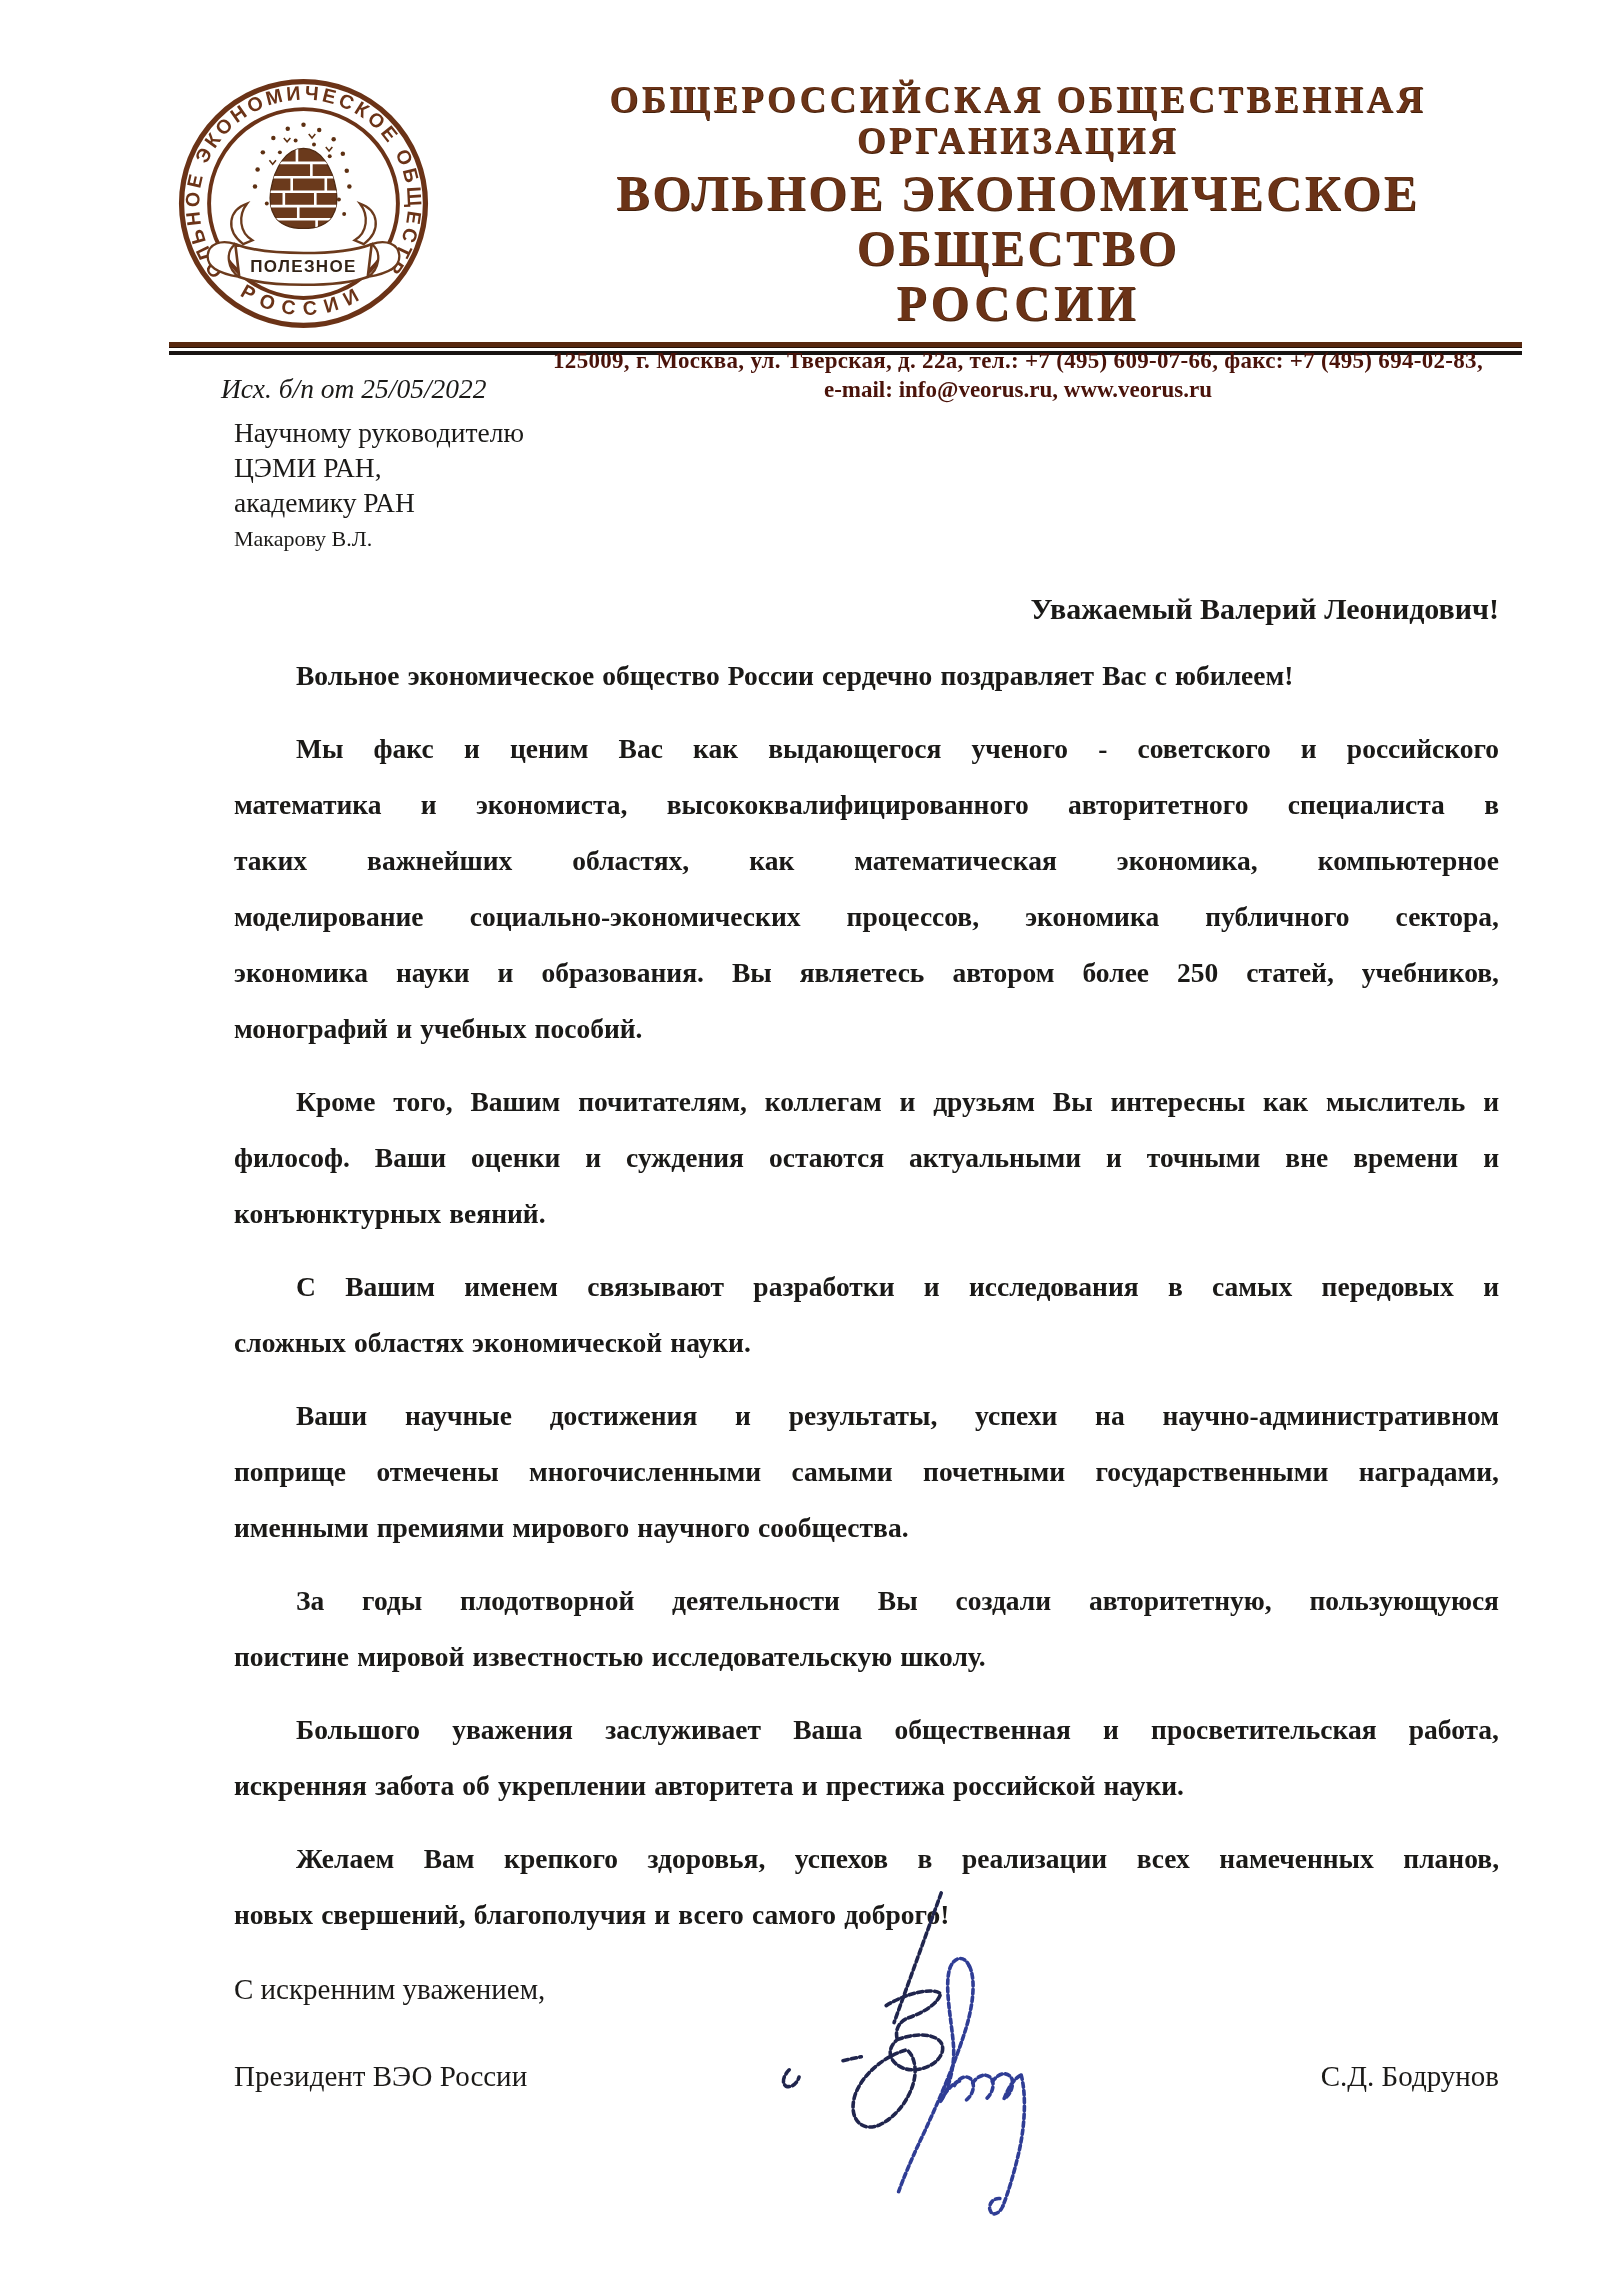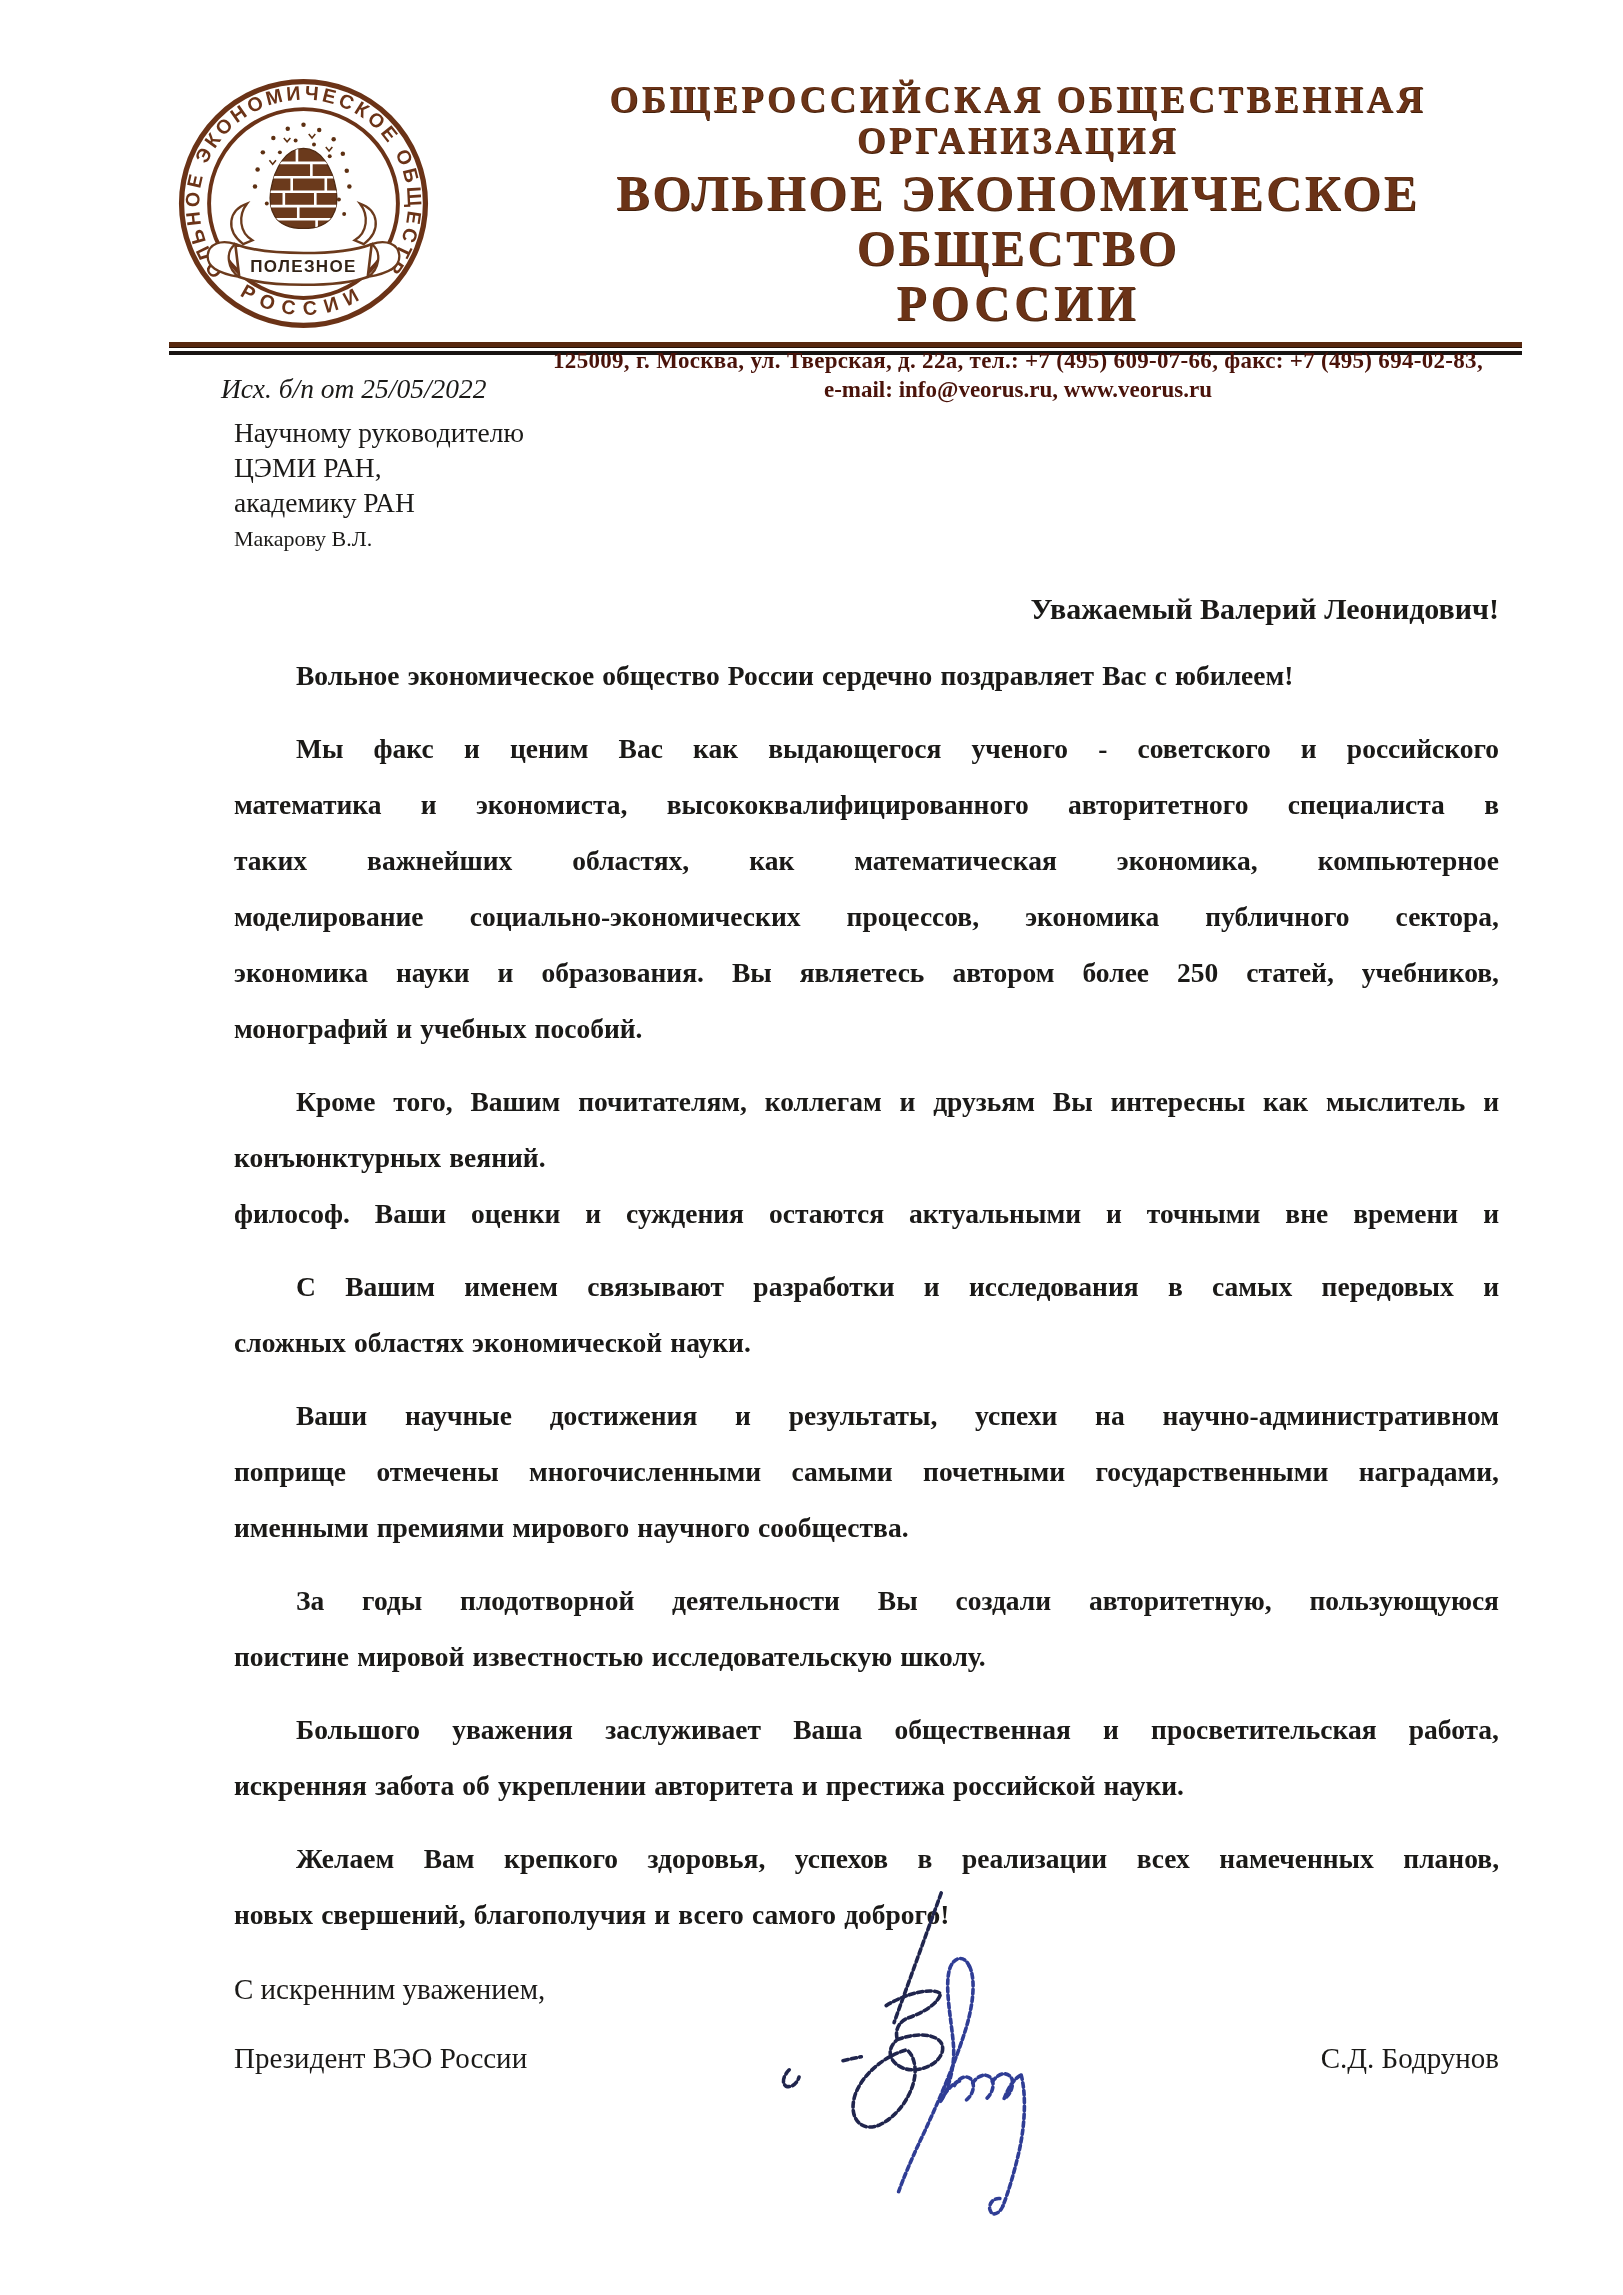--- a/index.html
+++ b/index.html
@@ -50,21 +50,21 @@
   .para.pfirst{margin-top:22px;}
   .ln{
     font-size:27.5px;line-height:56px;
     text-align:justify;text-align-last:justify;
     word-spacing:1.3px;
     font-weight:bold;
   }
   .ln.first{text-indent:62px;}
   .ln.last{text-align-last:left;}
   .closing{margin-top:30px;font-size:29px;line-height:33px;}
-  .signoff{margin-top:36px;display:flex;justify-content:space-between;font-size:29px;line-height:33px;}
+  .signoff{margin-top:54px;display:flex;justify-content:space-between;font-size:29px;line-height:33px;}
   .signature{position:absolute;left:746px;top:1885px;width:380px;height:367px;}
 </style>
 </head>
 <body>
 
 <div class="page">
 
   <div class="lh">
 
     <svg class="seal" viewBox="0 0 392 392">
@@ -173,22 +173,22 @@
       <div class="ln first">Мы факс и ценим Вас как выдающегося ученого - советского и российского</div>
       <div class="ln">математика и экономиста, высококвалифицированного авторитетного специалиста в</div>
       <div class="ln">таких важнейших областях, как математическая экономика, компьютерное</div>
       <div class="ln">моделирование социально-экономических процессов, экономика публичного сектора,</div>
       <div class="ln">экономика науки и образования. Вы являетесь автором более 250 статей, учебников,</div>
       <div class="ln last">монографий и учебных пособий.</div>
     </div>
 
     <div class="para">
       <div class="ln first">Кроме того, Вашим почитателям, коллегам и друзьям Вы интересны как мыслитель и</div>
+      <div class="ln">философ. Ваши оценки и суждения остаются актуальными и точными вне времени и</div>
       <div class="ln last">конъюнктурных веяний.</div>
-      <div class="ln">философ. Ваши оценки и суждения остаются актуальными и точными вне времени и</div>
     </div>
 
     <div class="para">
       <div class="ln first">С Вашим именем связывают разработки и исследования в самых передовых и</div>
       <div class="ln last">сложных областях экономической науки.</div>
     </div>
 
     <div class="para">
       <div class="ln first">Ваши научные достижения и результаты, успехи на научно-административном</div>
       <div class="ln">поприще отмечены многочисленными самыми почетными государственными наградами,</div>

